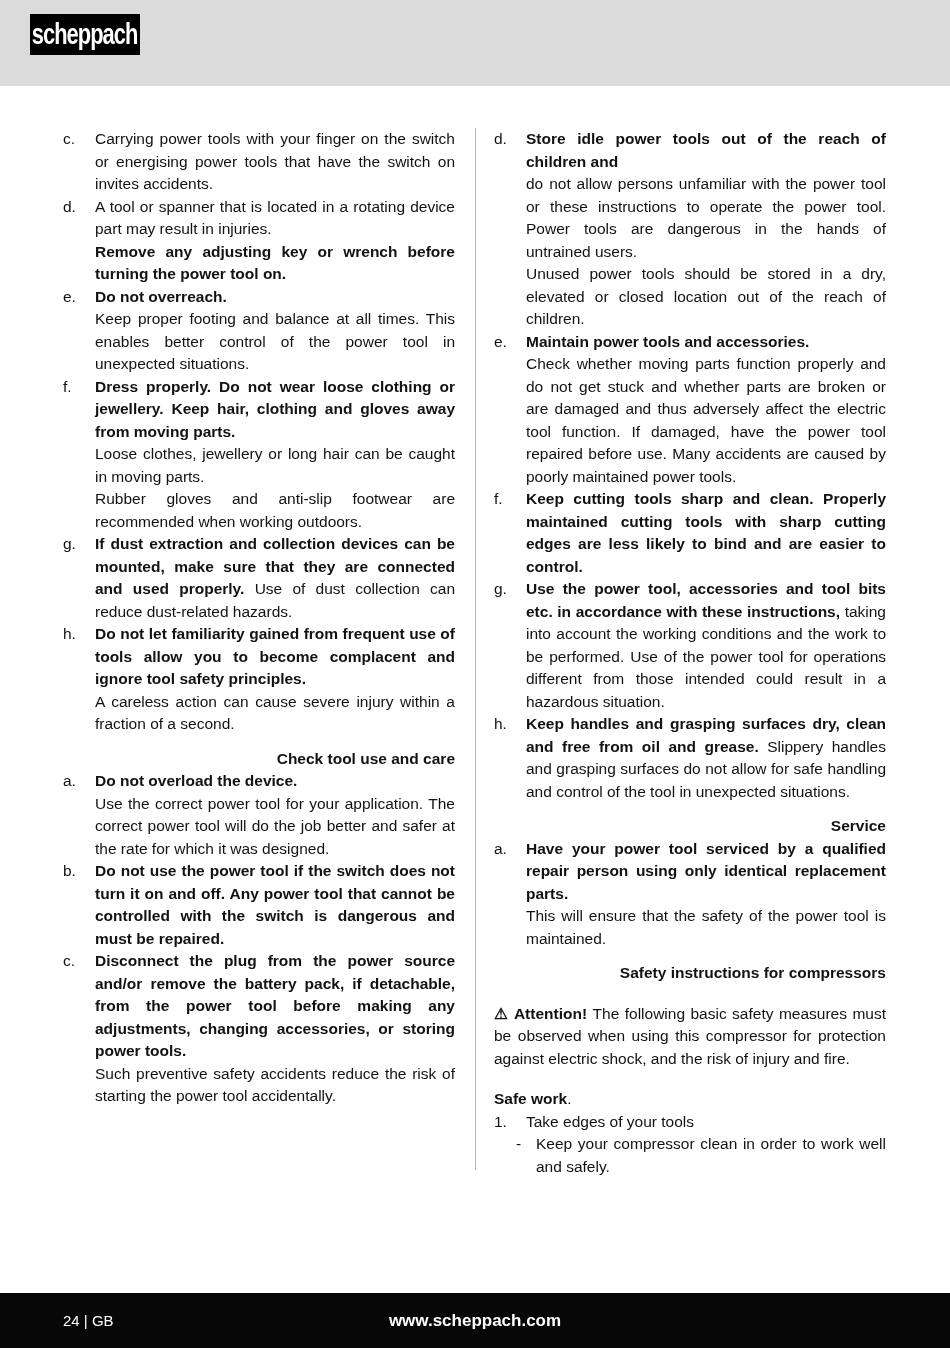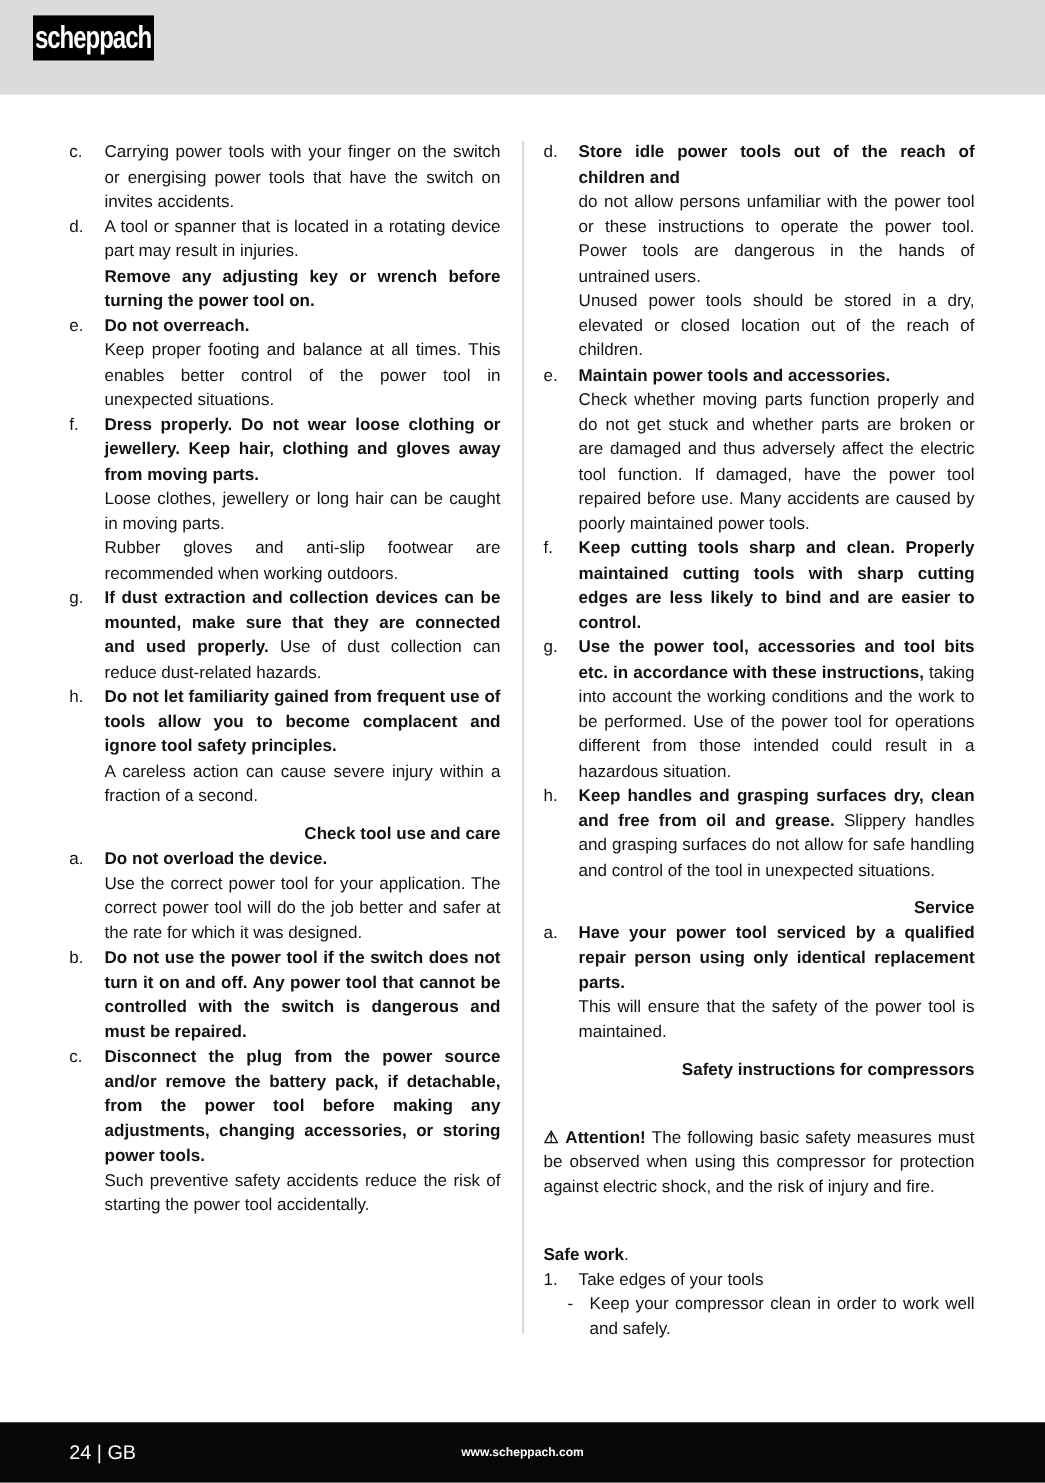--- a/index.html
+++ b/index.html
@@ -48,44 +48,44 @@
     width: 1px;
     background: #b8b8b8;
     margin: 0 18px 8px 20px;
   }
 
   .heading {
     font-weight: bold;
     margin-top: 12px;
     text-align: right;
   }
-  .parablock { margin-top: 39px; }
+  .parablock { margin-top: 18px; }
   .item { display: flex; }
   .item .label { width: 32px; flex: none; }
   .item .body { flex: 1; }
   .item.sub { padding-left: 22px; }
   .item.sub .label { width: 20px; }
   .b { font-weight: bold; }
 
   .footer-band {
     position: absolute; left: 0; bottom: 0;
     width: 100%; height: 55px;
     background: #070707;
     color: #ffffff;
     display: flex; align-items: center;
   }
   .page-label {
     position: absolute; left: 63px;
-    font-size: 18px;
+    font-size: 15px;
   }
   .website {
     width: 100%;
     text-align: center;
     font-weight: bold;
-    font-size: 11px;
+    font-size: 17px;
   }
 </style>
 </head>
 <body style="color: rgb(18, 18, 18);">
 
 <div class="header-band" style="background: rgb(219, 219, 219);">
   <div class="logo-box" style="background: rgb(0, 0, 0);">
     <span class="logo-text" style="color: rgb(255, 255, 255);">scheppach</span>
   </div>
 </div>

